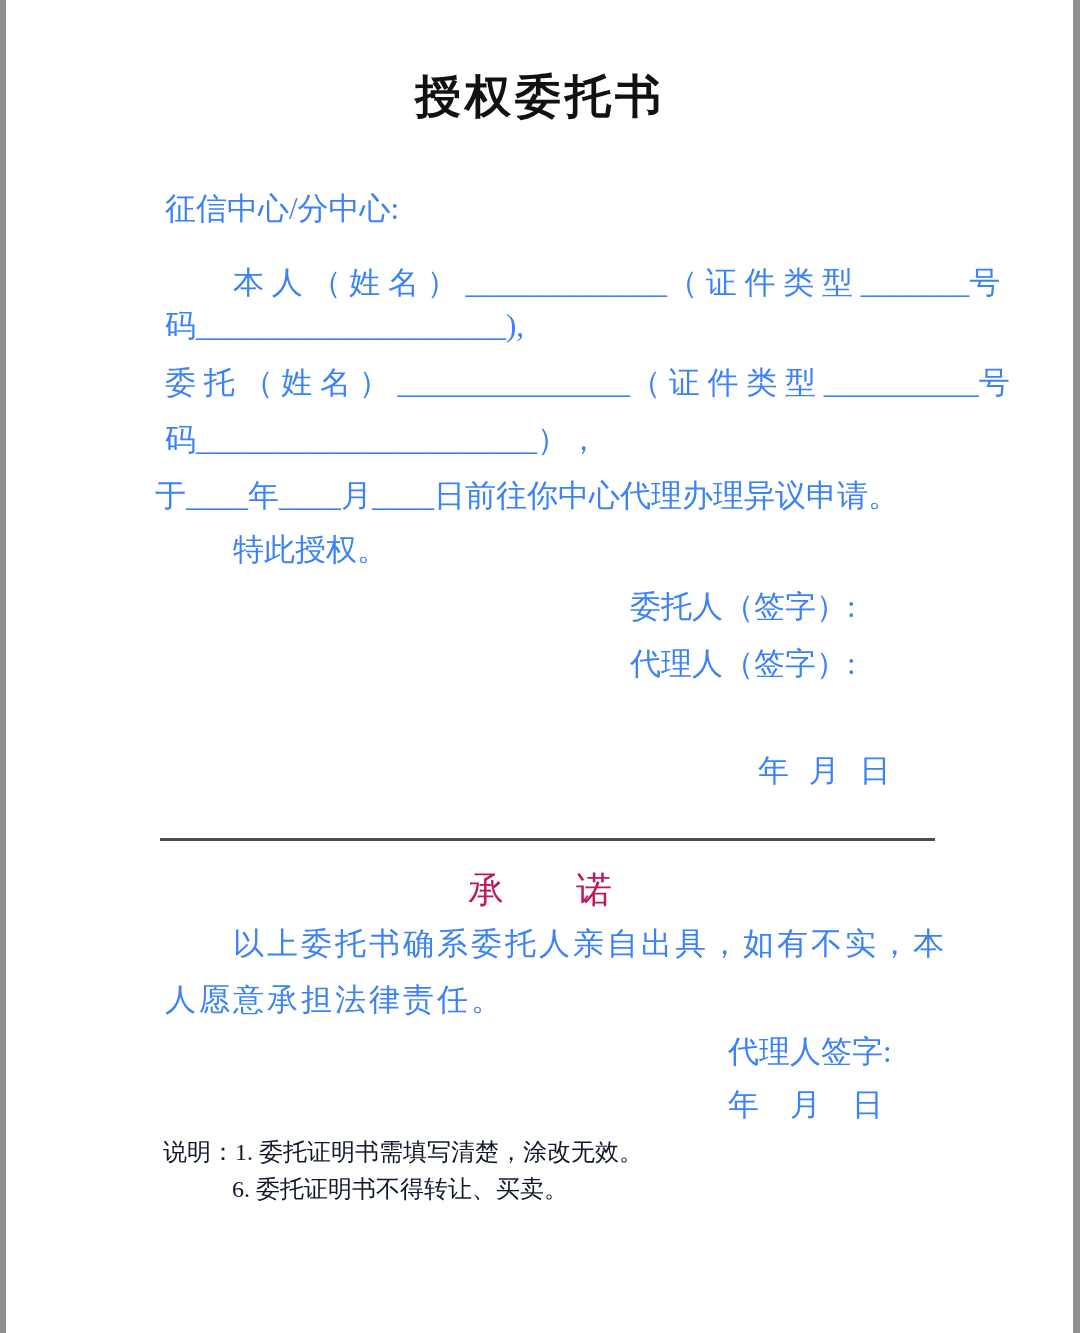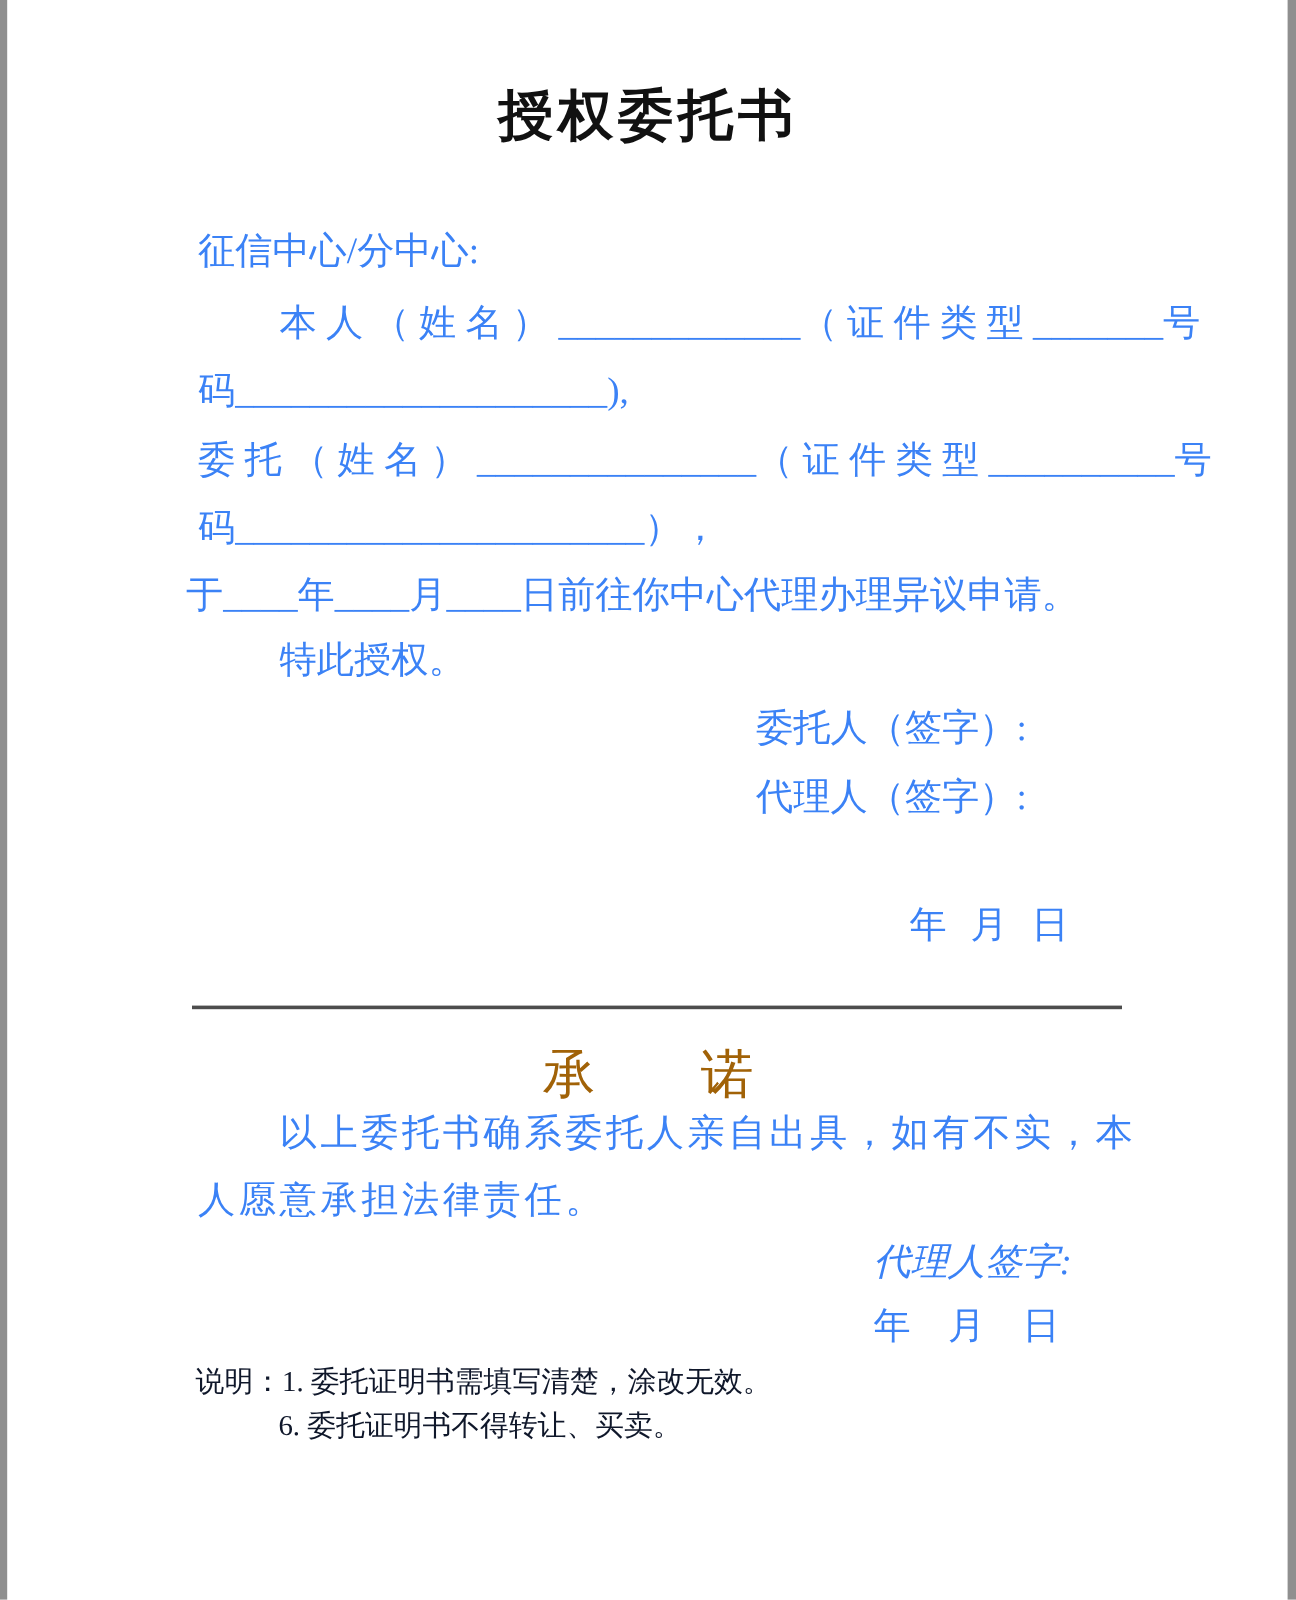--- a/index.html
+++ b/index.html
@@ -12,36 +12,36 @@
   .edge-left{left:0;width:6px;}
   .edge-right{right:0;width:7px;}
   .line{position:absolute;white-space:pre;font-size:31px;line-height:1.25;color:#3b82f6;}
   .doc-title{
     position:absolute;top:66px;left:0;width:1080px;text-align:center;
     font-size:46px;font-weight:bold;letter-spacing:4px;color:#111;white-space:pre;
   }
   .rule{position:absolute;top:838px;left:160px;width:775px;height:3px;background:#4d4d4d;}
   .promise-heading{
     position:absolute;top:866px;left:0;width:1080px;text-align:center;
-    font-size:44px;white-space:pre;color:#a16207;
+    font-size:36px;white-space:pre;color:#be185d;
   }
   .spaced{letter-spacing:3px;}
   .note{position:absolute;white-space:pre;font-size:24px;line-height:1.3;color:#0f172a;}
 </style>
 </head>
 <body>
 
 <div class="edge edge-left"></div>
 <div class="edge edge-right"></div>
 
 <div class="doc-title">授权委托书</div>
 
 <div class="line" style="top:190px;left:165px;">征信中心/分中心:</div>
 
-<div class="line" style="top:250px;left:233px;">本 人 （ 姓 名 ） _____________（ 证 件 类 型 _______号</div>
+<div class="line" style="top:264px;left:233px;">本 人 （ 姓 名 ） _____________（ 证 件 类 型 _______号</div>
 
 <div class="line" style="top:307px;left:165px;">码____________________),</div>
 
 <div class="line" style="top:364px;left:165px;">委 托 （ 姓 名 ） _______________（ 证 件 类 型 __________号</div>
 
 <div class="line" style="top:421px;left:165px;">码______________________），</div>
 
 <div class="line" style="top:477px;left:155px;">于____年____月____日前往你中心代理办理异议申请。</div>
 
 <div class="line" style="top:531px;left:233px;">特此授权。</div>
@@ -53,19 +53,19 @@
 <div class="line" style="top:752px;left:758px;letter-spacing:6px;">年 月 日</div>
 
 <div class="rule"></div>
 
 <div class="promise-heading">承　　诺</div>
 
 <div class="line spaced" style="top:925px;left:233px;">以上委托书确系委托人亲自出具，如有不实，本</div>
 
 <div class="line spaced" style="top:981px;left:165px;">人愿意承担法律责任。</div>
 
-<div class="line" style="top:1033px;left:728px;font-style:italic;">代理人签字:</div>
+<div class="line" style="top:1033px;left:728px;">代理人签字:</div>
 
 <div class="line" style="top:1086px;left:728px;">年　月　日</div>
 
 <div class="note" style="top:1137px;left:163px;"><span>说明：</span><span>1. 委托证明书需填写清楚，涂改无效。</span></div>
 
 <div class="note" style="top:1174px;left:232px;"><span>6. 委托证明书不得转让、买卖。</span></div>
 
 </body></html>

